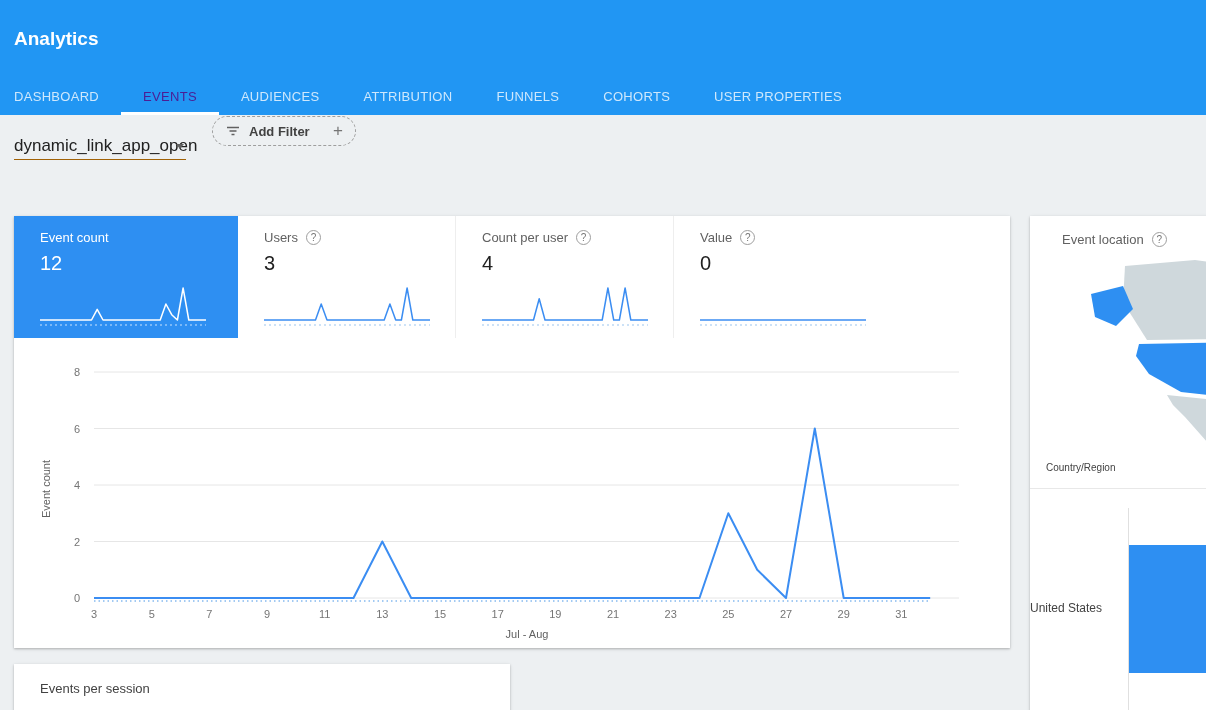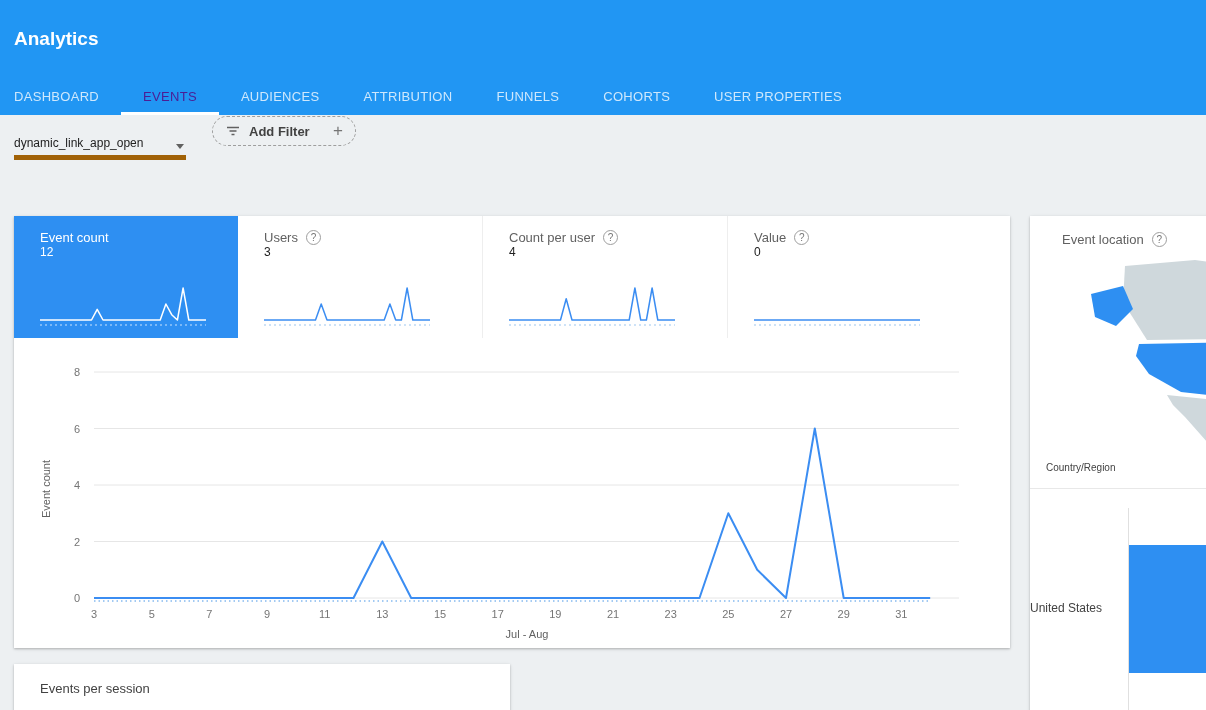--- a/index.html
+++ b/index.html
@@ -9,43 +9,43 @@
   
   .app-header{position:absolute;left:0;top:0;right:0;height:115px;background:#2196f3}
   .app-title{position:absolute;left:14px;top:28px;color:#fff;font-size:19px;font-weight:700}
   .tabs{position:absolute;left:-8px;bottom:0;display:flex}
   .tab{position:relative;height:37px;line-height:37px;padding:0 22px;color:rgba(255,255,255,.78);
        font-size:13px;font-weight:500;letter-spacing:.3px;cursor:pointer;white-space:nowrap}
   .tab.active{color:#4c1d95}
   .tab.active::after{content:"";position:absolute;left:0;right:0;bottom:0;height:3px;background:#fff}
 
   
-  .dropdown{position:absolute;left:14px;top:136px;width:172px;height:24px;border-bottom:5px solid #a16207;
-            font-size:12px;color:#212121;cursor:pointer}
+  .dropdown{position:absolute;left:14px;top:136px;width:172px;height:24px;border-bottom:1px solid #a16207;
+            font-size:17px;color:#212121;cursor:pointer}
   .dropdown .caret{position:absolute;right:2px;top:8px;width:0;height:0;border-left:4px solid transparent;
             border-right:4px solid transparent;border-top:5px solid #616161}
   .chip{position:absolute;left:212px;top:116px;width:144px;height:30px;border:1px dashed #9e9e9e;border-radius:15px;
         display:flex;align-items:center;padding:0 12px;color:#424242;font-size:13px;font-weight:600;cursor:pointer}
   .chip svg{margin-right:8px;flex:none}
   .chip .plus{margin-left:auto;font-size:17px;color:#757575;font-weight:400}
 
   
   .card{position:absolute;background:#fff;box-shadow:0 1px 2px rgba(0,0,0,.2),0 1px 4px rgba(0,0,0,.1)}
   .main-card{left:14px;top:216px;width:996px;height:432px}
   .loc-card{left:1030px;top:216px;width:376px;height:540px}
   .session-card{left:14px;top:664px;width:496px;height:90px}
 
   
   .metric-row{position:absolute;left:0;top:0;right:0;height:122px;display:flex}
-  .tile{position:relative;width:245px;height:122px;padding:14px 0 0 26px;border-right:1px solid #eee;cursor:pointer}
+  .tile{position:relative;width:218px;height:122px;padding:14px 0 0 26px;border-right:1px solid #eee;cursor:pointer}
   .tile:last-child{border-right:none}
   .tile.selected{width:224px;background:#2e8ff2;border-right:none}
   .tile-label{font-size:13px;color:#616161;display:flex;align-items:center}
   .tile.selected .tile-label{color:#fff}
-  .tile-value{font-size:12px;color:#212121}
+  .tile-value{margin-top:7px;font-size:20px;color:#212121}
   .tile.selected .tile-value{color:#fff}
   .spark{position:absolute;left:26px;bottom:8px}
   .help{display:inline-block;flex:none;width:15px;height:15px;margin-left:8px;border:1px solid #9e9e9e;border-radius:50%;
         color:#757575;font-size:10px;line-height:13px;text-align:center;font-weight:400;cursor:pointer}
 
   
   .chart-wrap{position:absolute;left:20px;top:138px}
   .ylab{position:absolute;left:-33px;top:267px;width:130px;text-align:center;font-size:11px;color:#616161;
         transform:rotate(-90deg)}
   svg{font-family:inherit}

